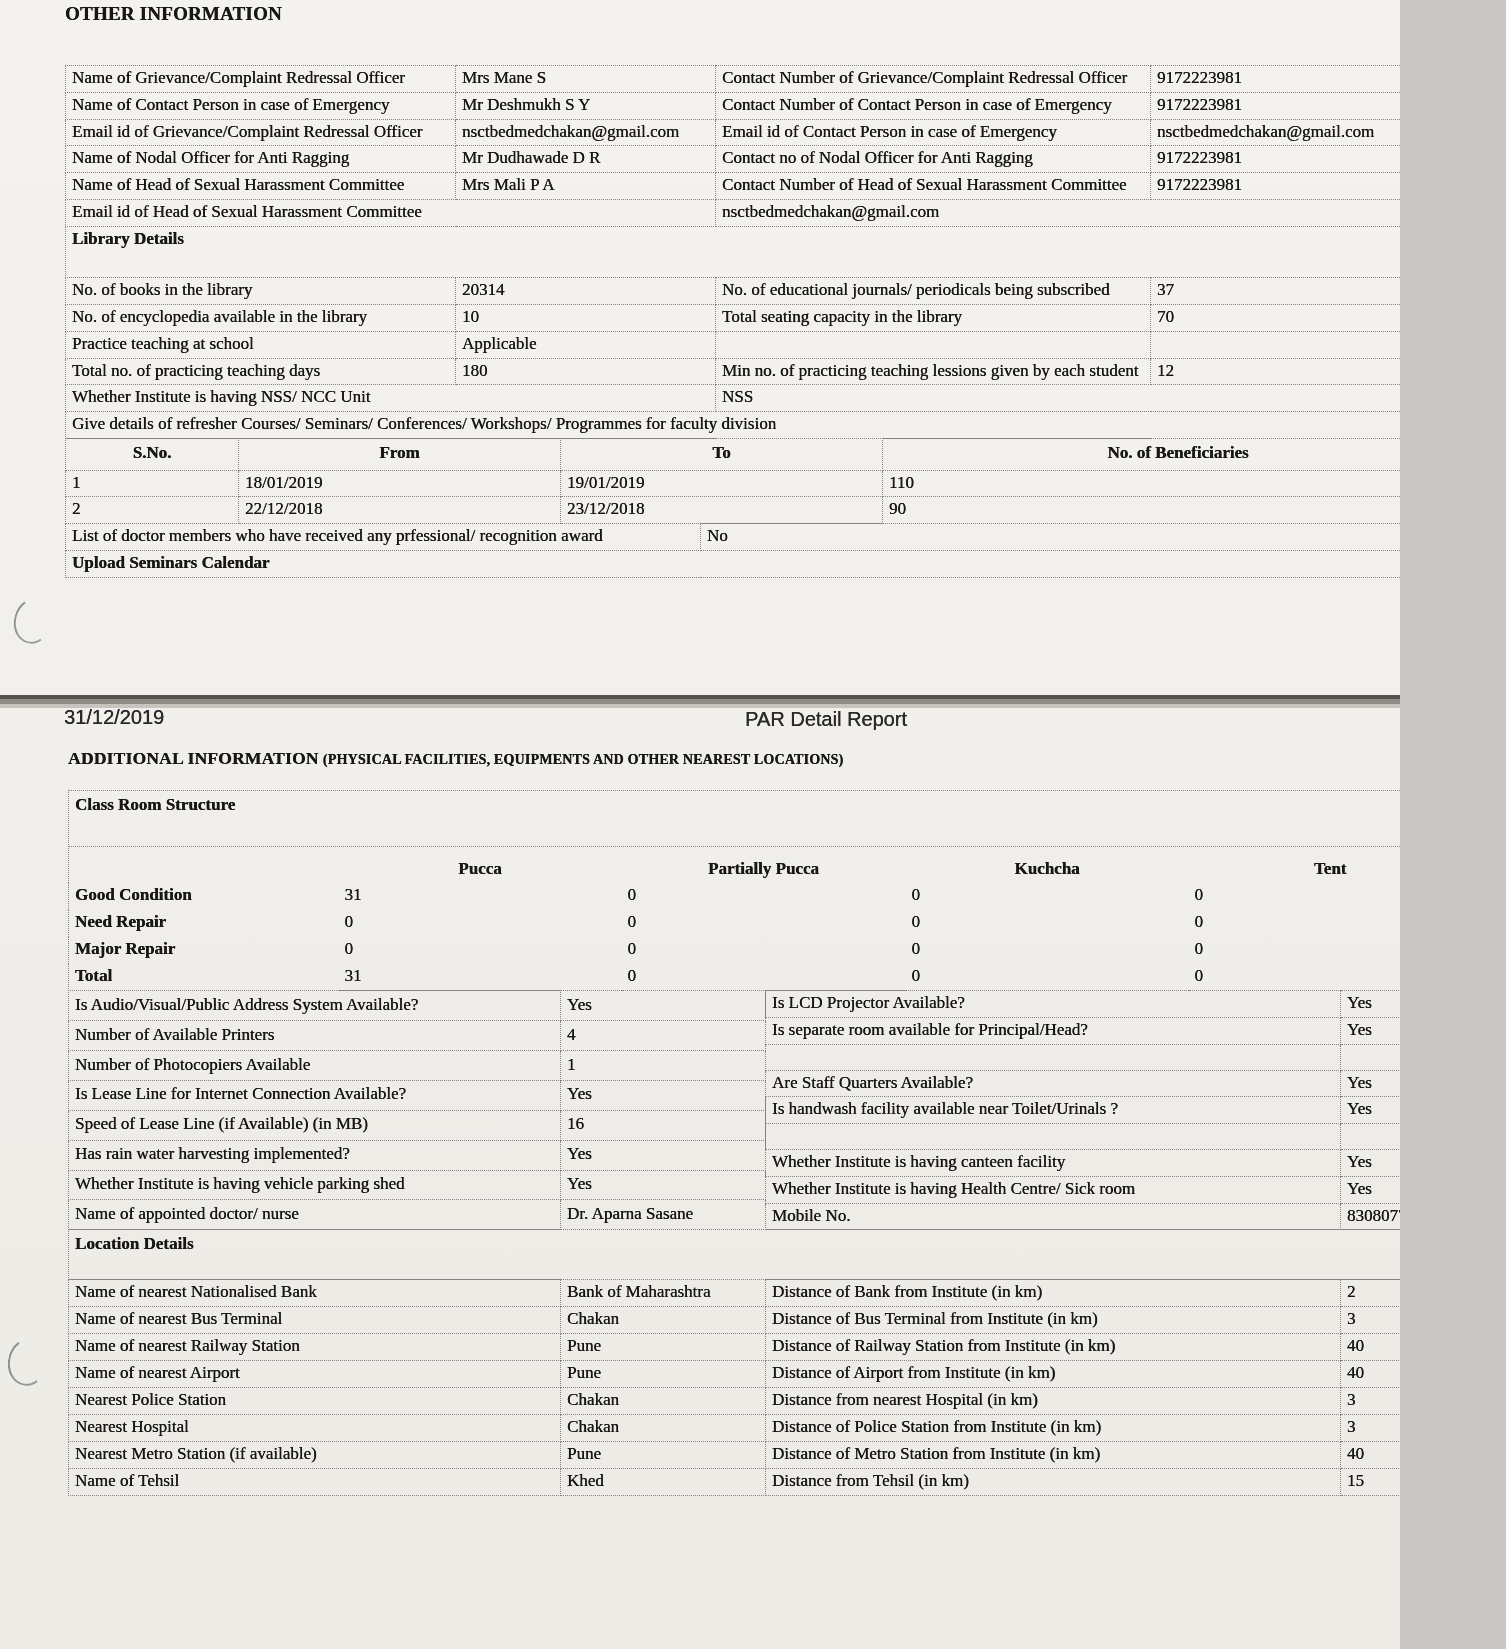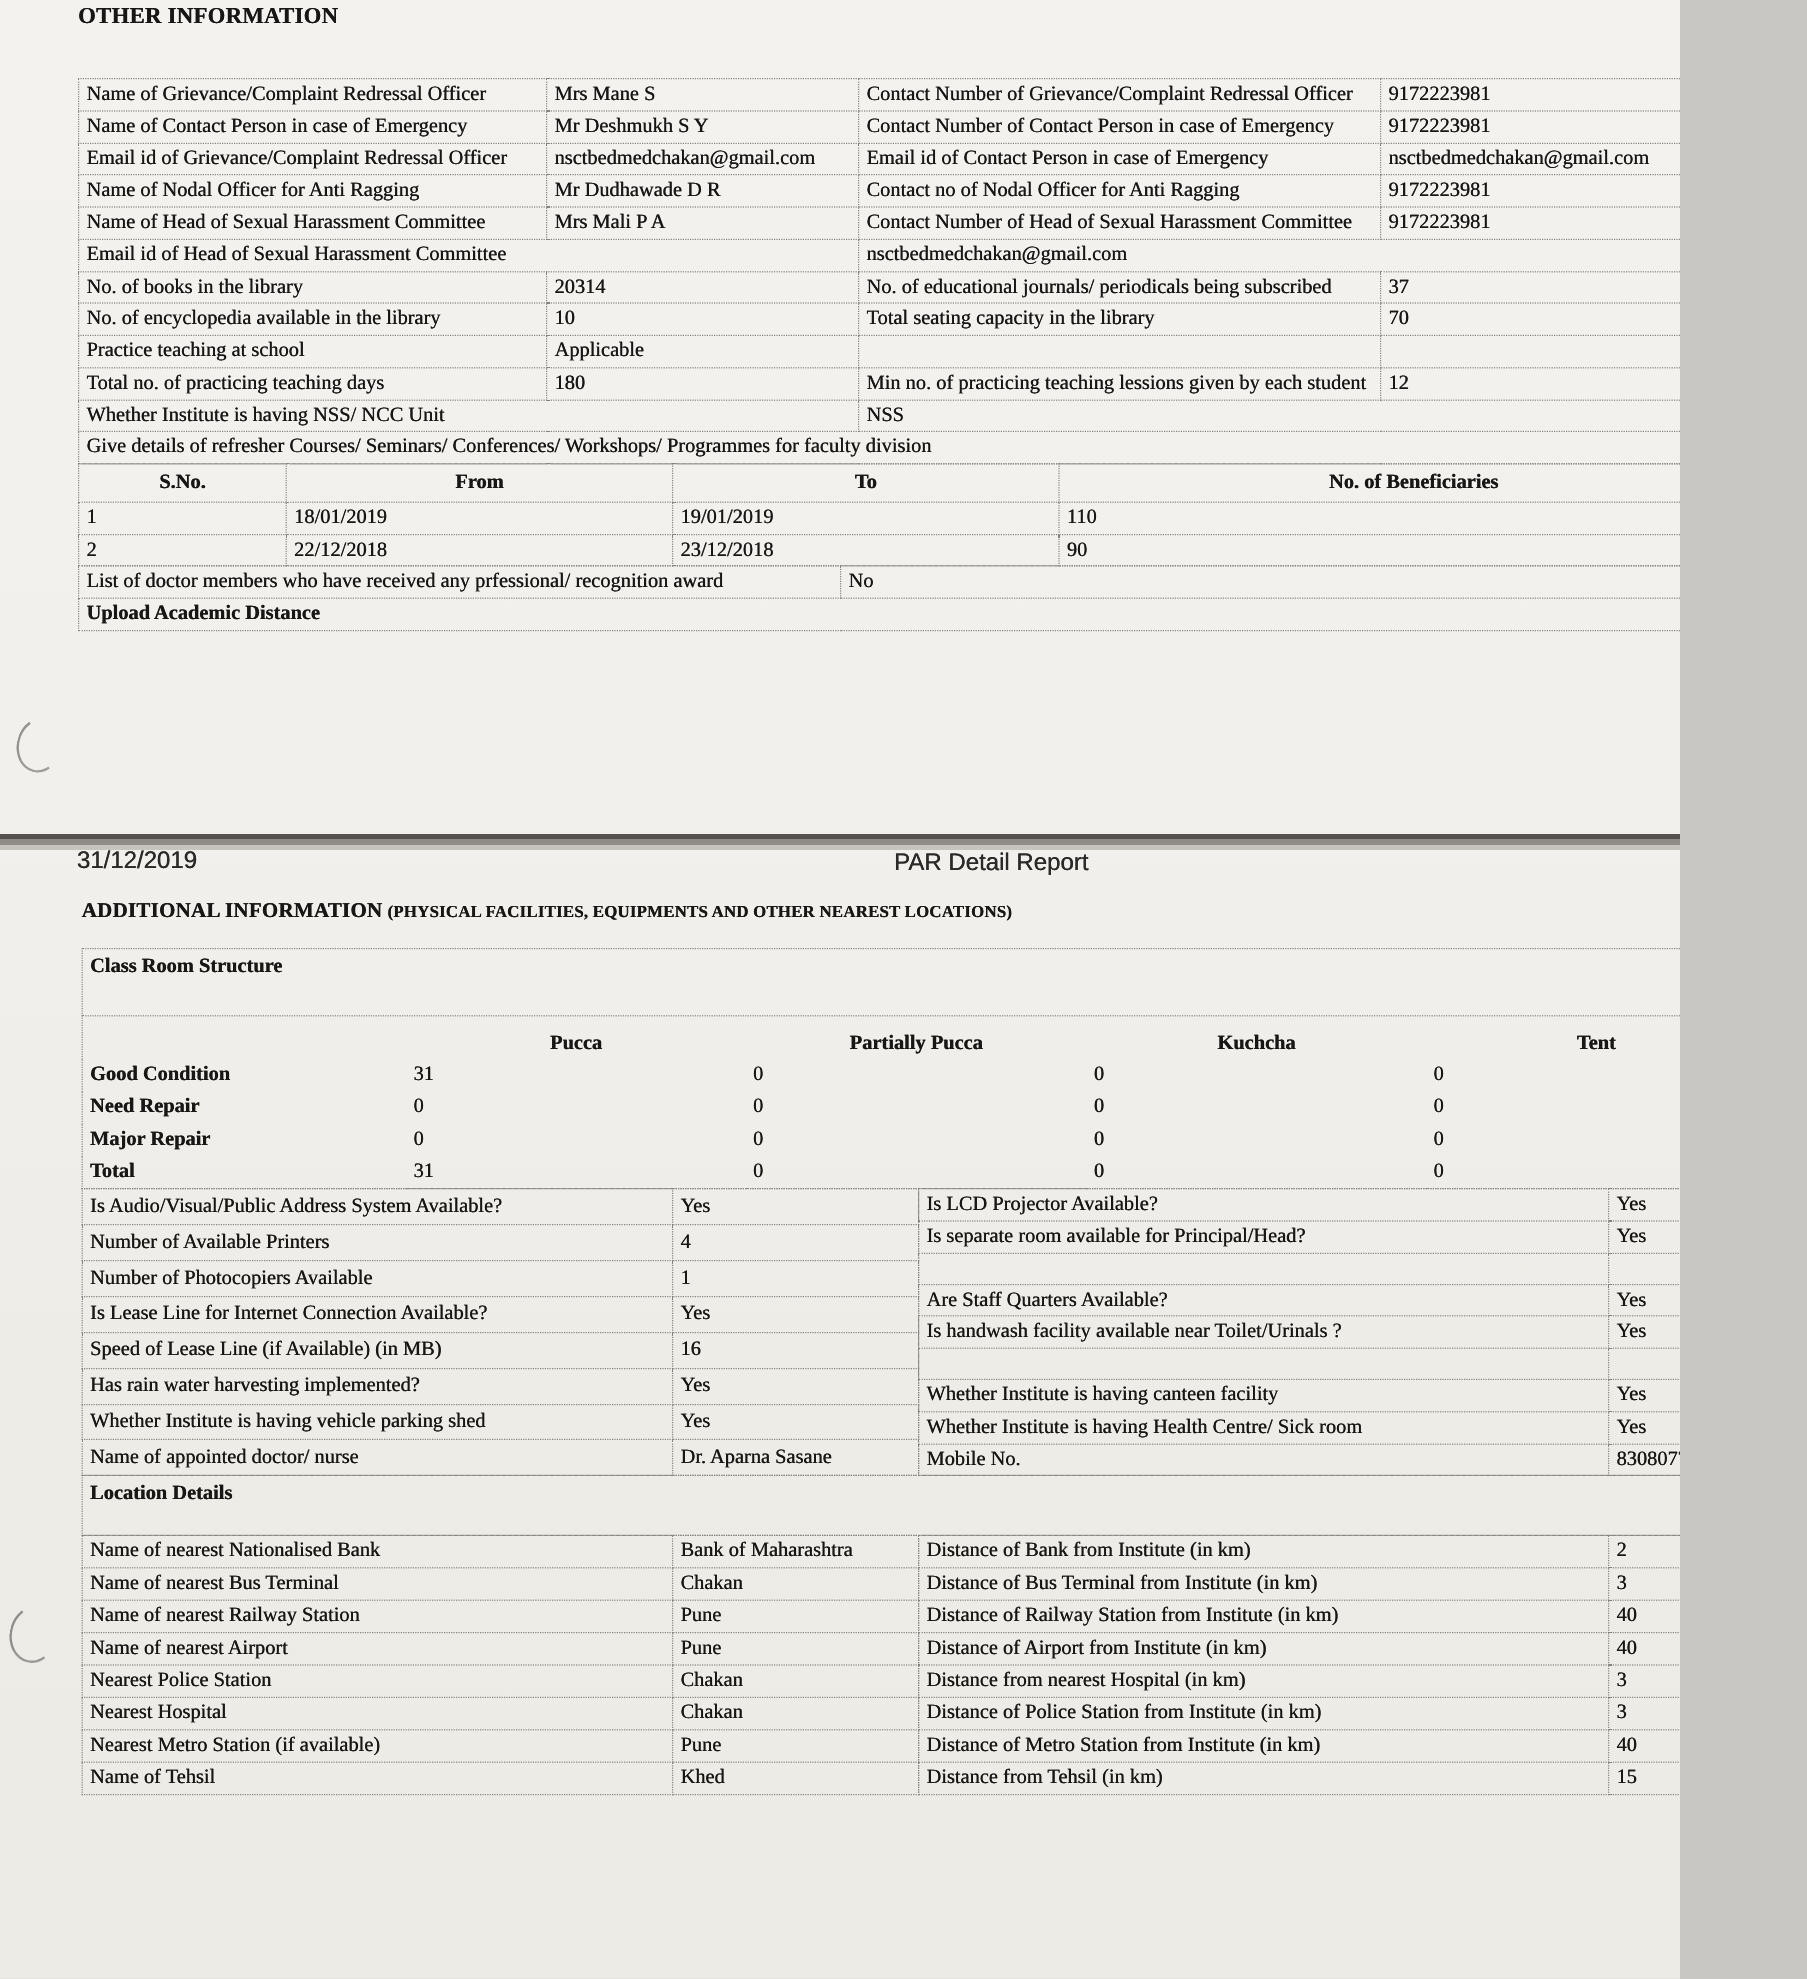--- a/index.html
+++ b/index.html
@@ -99,20 +99,23 @@
           <td>Mrs Mali P A</td>
           <td>Contact Number of Head of Sexual Harassment Committee</td>
           <td>9172223981</td>
         </tr>
         </tbody>
       <tbody>
         <tr>
           <td colspan="2">Email id of Head of Sexual Harassment Committee</td>
           <td colspan="2">nsctbedmedchakan@gmail.com</td>
         </tr>
+        <tr class="sectionrow">
+          <td colspan="4">Library Details</td>
+        </tr>
       </tbody>
       <tbody>
 
       <tr>
           <td>No. of books in the library</td>
           <td>20314</td>
           <td>No. of educational journals/ periodicals being subscribed</td>
           <td>37</td>
         </tr>
           <tr>
@@ -181,21 +184,21 @@
       <colgroup>
           <col style="width:635px">
           <col style="width:773px">
         </colgroup>
       <tbody>
         <tr>
           <td>List of doctor members who have received any prfessional/ recognition award</td>
           <td>No</td>
         </tr>
         <tr>
-          <td colspan="2" class="b">Upload Academic Distance</td>
+          <td colspan="2" class="b">Upload Seminars Calendar</td>
         </tr>
       </tbody>
     </table>
   </div>
 
   <div class="pen-mark1"></div>
 
   <div class="sep-band"></div>
   <div class="pghead-date">31/12/2019</div>
   <div class="pghead-title">PAR Detail Report</div>

